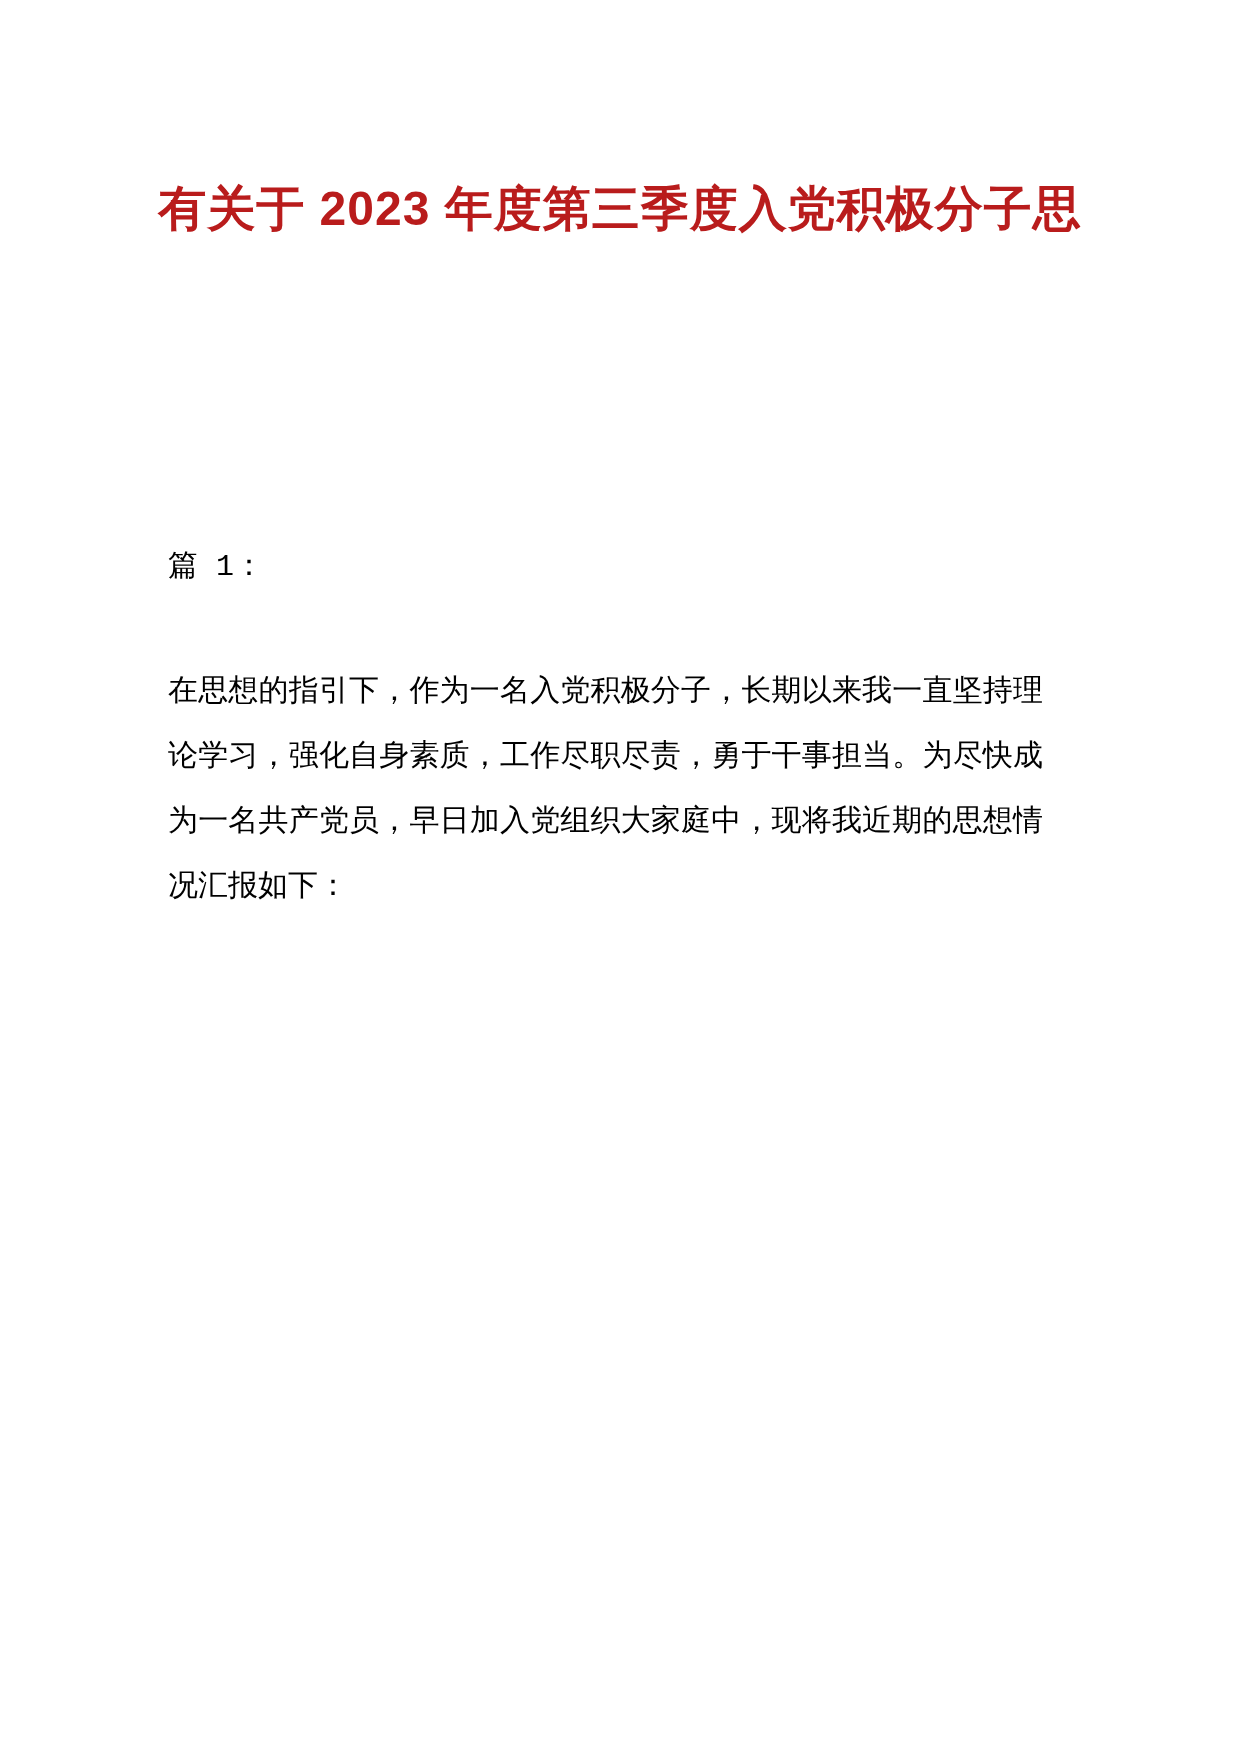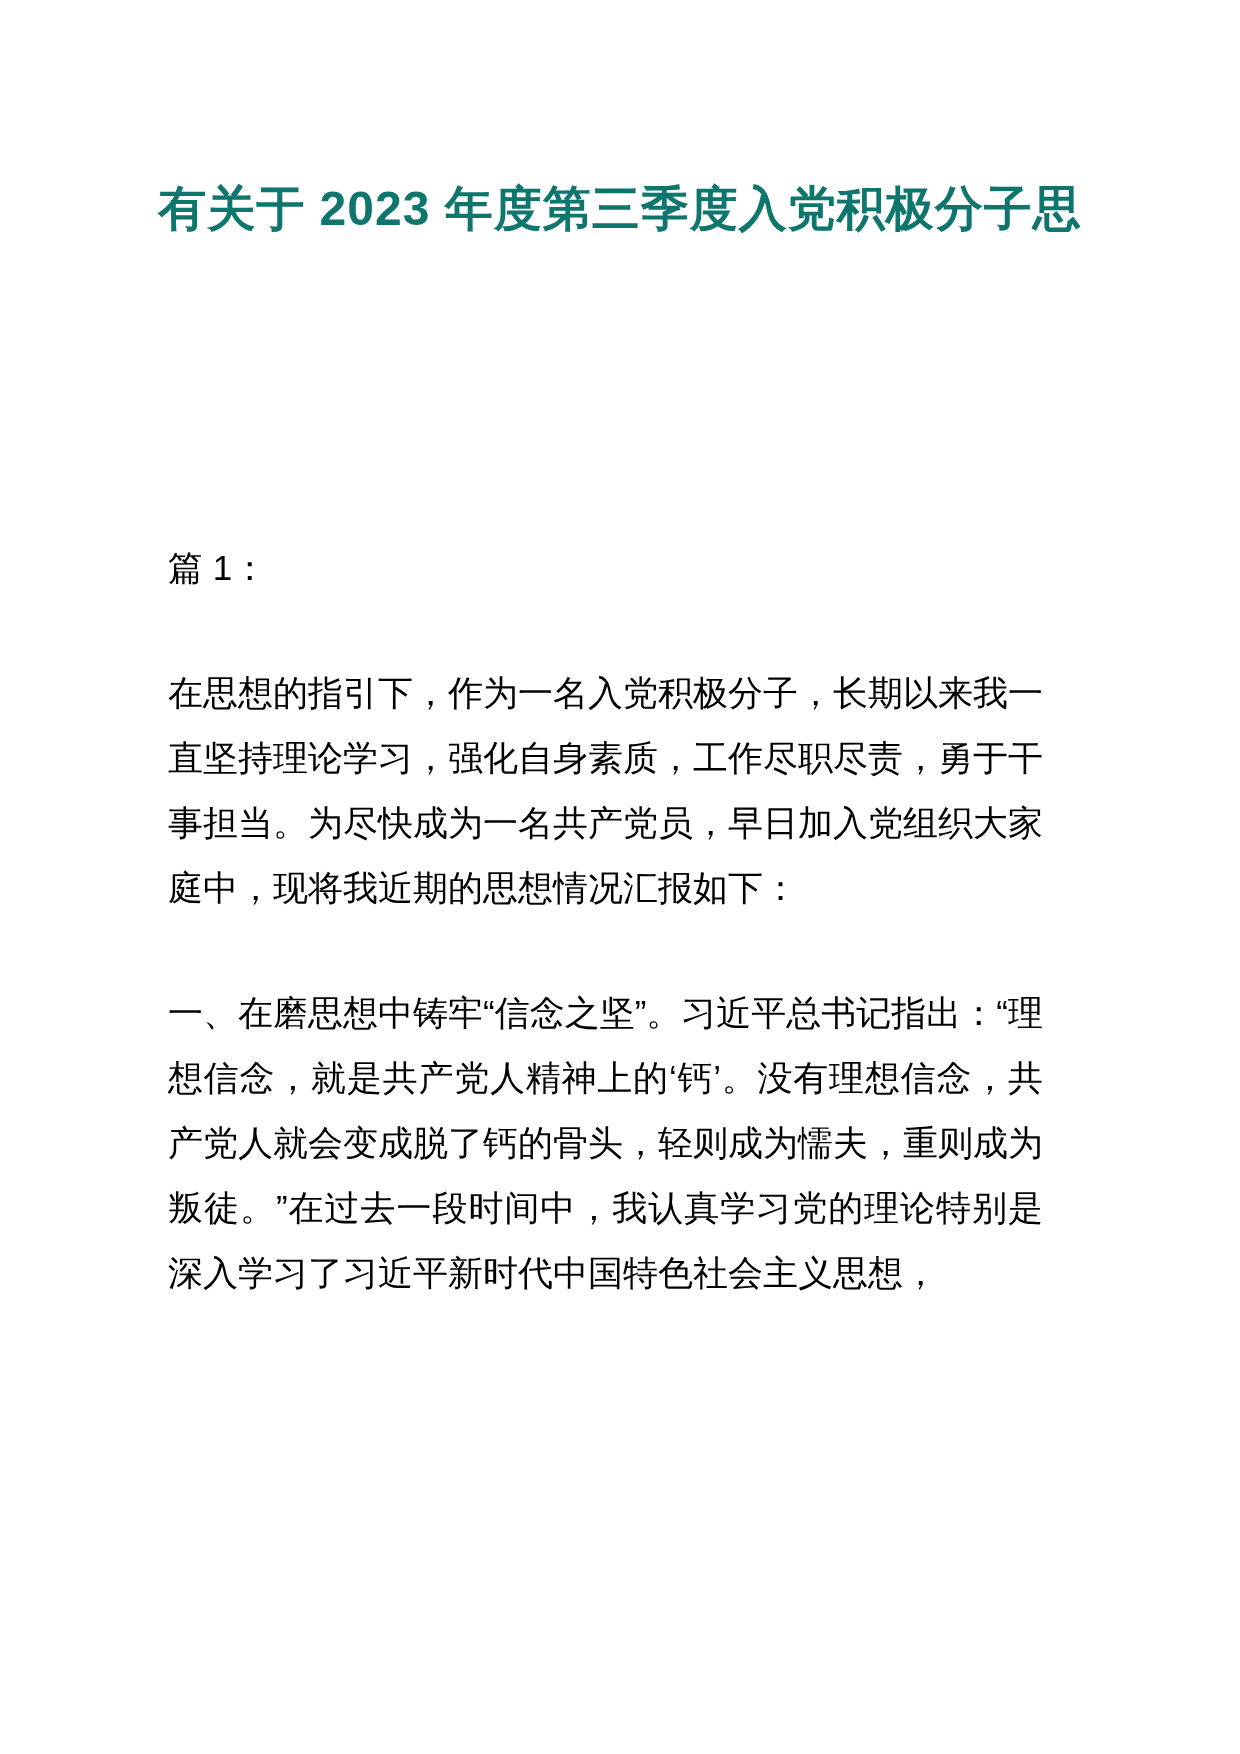--- a/index.html
+++ b/index.html
@@ -16,28 +16,29 @@
     font-family: "Liberation Sans", sans-serif;
     overflow: hidden;
   }
   .doc-title {
     margin: 139px 150px 0 150px;
     text-align: center;
     font-weight: bold;
     font-size: 48px;
     line-height: 140px;
     letter-spacing: 1px;
-    color: #0f766e;
+    color: #b91c1c;
   }
   .doc-body {
     margin: 256px 170px 0 168px;
     width: 892px;
-    font-size: 35px;
+    font-size: 30px;
     line-height: 65px;
     color: #000000;
+    font-family: Liberation Mono, monospace;
   }
   .doc-block {
     margin: 0 0 60px 0;
   }
   .doc-paragraph {
     margin: 0 17px 60px 0;
     text-align: justify;
   }
 </style>
 </head>
@@ -48,16 +49,15 @@
   <div class="doc-title">
     <div>有关于 2023 年度第三季度入党积极分子思</div>
   </div>
 
   <div class="doc-body">
     <div class="doc-block">篇 1：</div>
 
 
     <div class="doc-paragraph">在思想的指引下，作为一名入党积极分子，长期以来我一直坚持理论学习，强化自身素质，工作尽职尽责，勇于干事担当。为尽快成为一名共产党员，早日加入党组织大家庭中，现将我近期的思想情况汇报如下：</div>
 
-    <div class="doc-paragraph">一、在磨思想中铸牢“信念之坚”。习近平总书记指出：“理想信念，就是共产党人精神上的‘钙’。没有理想信念，共产党人就会变成脱了钙的骨头，轻则成为懦夫，重则成为叛徒。”在过去一段时间中，我认真学习党的理论特别是深入学习了习近平新时代中国特色社会主义思想，</div>
   </div>
 
 </div>
 
 </body></html>

